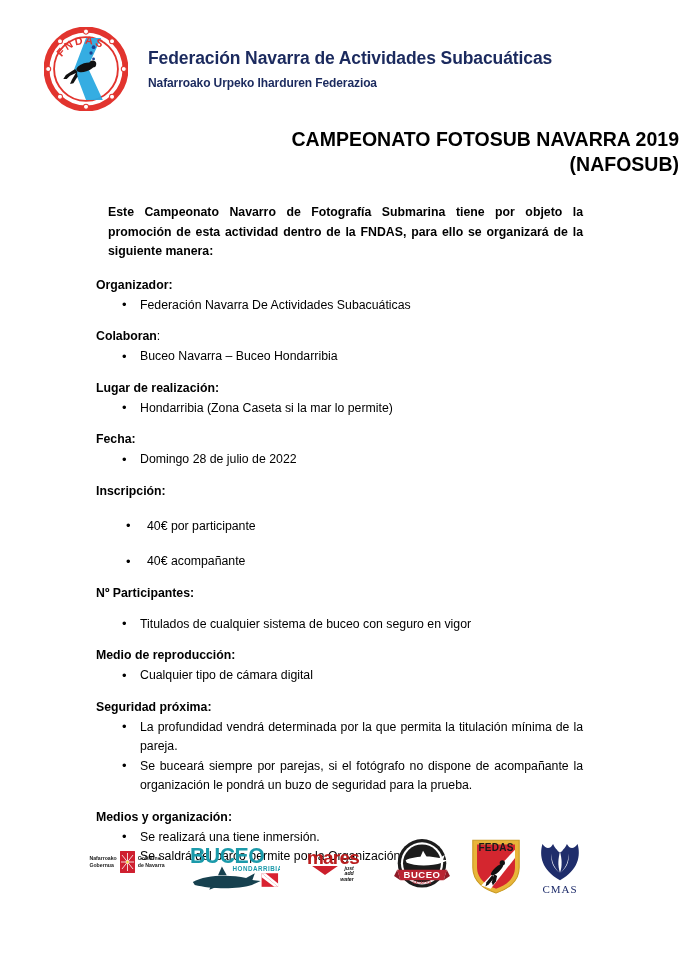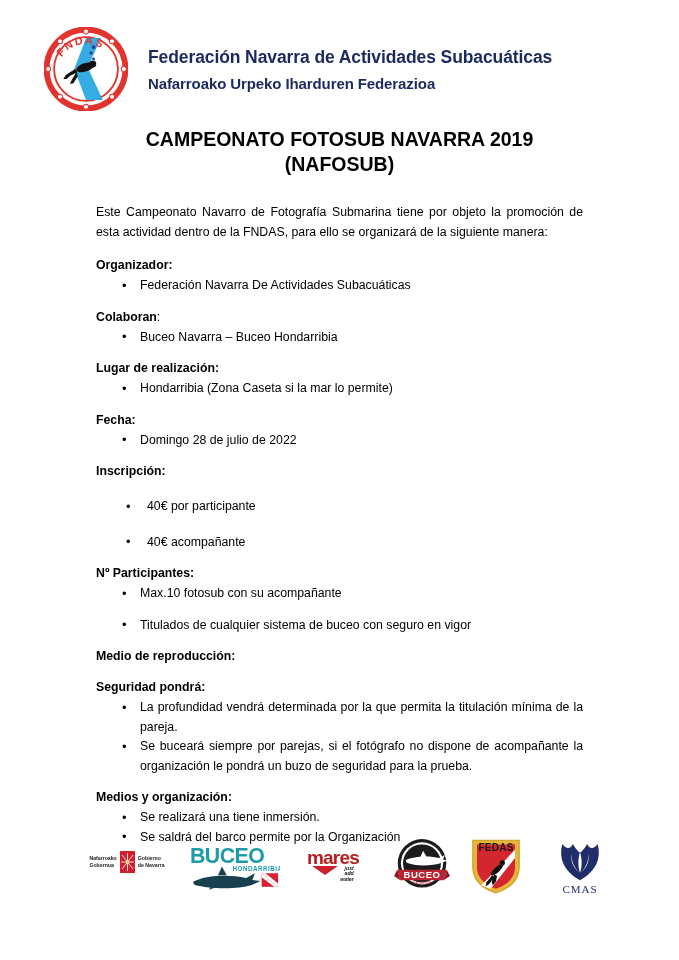--- a/index.html
+++ b/index.html
@@ -46,55 +46,56 @@
     gap: 7px;
   }
   .header-line1 {
     font-size: 17.5px;
     font-weight: bold;
     color: #1b2a5e;
     letter-spacing: -0.1px;
     white-space: nowrap;
   }
   .header-line2 {
-    font-size: 15px;
+    font-size: 12px;
     font-weight: bold;
     color: #1b2a5e;
     letter-spacing: -0.1px;
     white-space: nowrap;
   }
 
   
   .doc-title {
     position: absolute;
     top: 127px;
     left: 0;
     width: 679px;
-    text-align: center;
+    text-align: right;
     font-size: 19.5px;
     font-weight: bold;
     line-height: 25px;
     color: #000;
   }
 
   
   .content {
     position: absolute;
     top: 203px;
     left: 96px;
     width: 487px;
     font-size: 12.3px;
     line-height: 19px;
     color: #000;
   }
   .intro {
     text-align: justify;
-    margin: 0 0 14px 0;
+    margin: 0 0 14px 12px;
     font-size: 12.3px;
     line-height: 19.5px;
+    font-weight: bold;
   }
   .section {
     margin: 0 0 12px 0;
   }
   .section:last-child { margin-bottom: 0; }
   .sec-head {
     font-weight: bold;
     font-size: 12.3px;
     line-height: 19px;
     margin: 11px 0 1px 0;
@@ -172,21 +173,21 @@
     line-height: 5.6px; text-align: right; font-style: italic;
   }
 
   
   .bbadge { left: 384px; top: 4px; width: 62px; height: 58px; }
 
   
   .fedas { left: 459px; top: 4px; width: 60px; height: 58px; }
 
   
-  .cmas { left: 542px; top: 4px; width: 62px; height: 60px; }
+  .cmas { left: 522px; top: 4px; width: 62px; height: 60px; }
   .cmas-word {
     font-size: 11px; color: #1f2d6b; letter-spacing: 1px;
     font-family: "Liberation Serif", serif;
   }
 </style>
 </head>
 <body>
 
 <div class="page">
 
@@ -279,37 +280,37 @@
     <div class="section">
       <div class="sec-head"><span>Inscripción</span><span class="colon">:</span></div>
       <ul class="bullets wide">
         <li>40€ por participante</li>
         <li>40€ acompañante</li>
       </ul>
     </div>
 
     <div class="section">
       <div class="sec-head"><span>Nº Participantes</span><span class="colon">:</span></div>
-      <ul class="bullets">
-        <li>Max.10 fotosub con su acompañante</li>
-      </ul>
     </div>
 
     <div class="section">
       <ul class="bullets">
         <li>Titulados de cualquier sistema de buceo con seguro en vigor</li>
       </ul>
     </div>
 
     <div class="section">
       <div class="sec-head"><span>Medio de reproducción</span><span class="colon">:</span></div>
-    </div>
-
-    <div class="section">
-      <div class="sec-head"><span>Seguridad pondrá</span><span class="colon">:</span></div>
+      <ul class="bullets">
+        <li>Cualquier tipo de cámara digital</li>
+      </ul>
+    </div>
+
+    <div class="section">
+      <div class="sec-head"><span>Seguridad próxima</span><span class="colon">:</span></div>
       <ul class="bullets">
         <li>La profundidad vendrá determinada por la que permita la titulación mínima de la pareja.</li>
         <li>Se buceará siempre por parejas, si el fotógrafo no dispone de acompañante la organización le pondrá un buzo de seguridad para la prueba.</li>
       </ul>
     </div>
 
     <div class="section">
       <div class="sec-head"><span>Medios y organización</span><span class="colon">:</span></div>
       <ul class="bullets">
         <li>Se realizará una tiene inmersión.</li>

